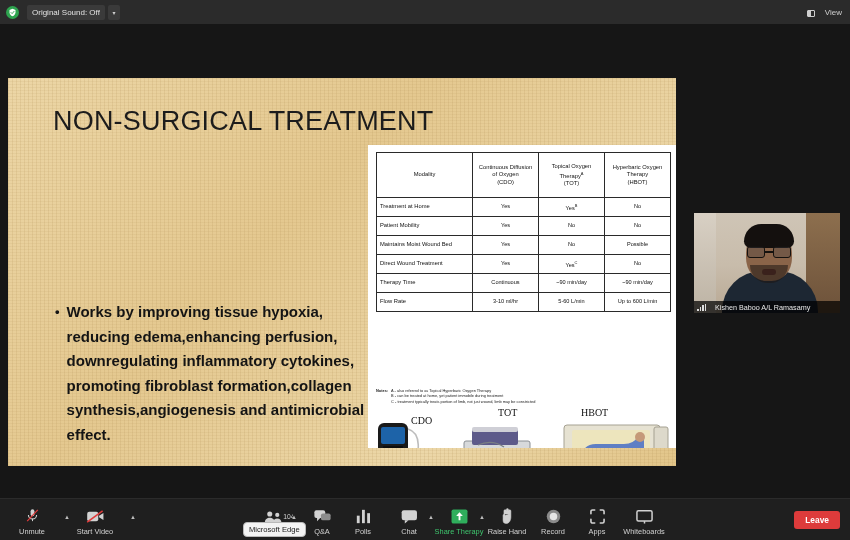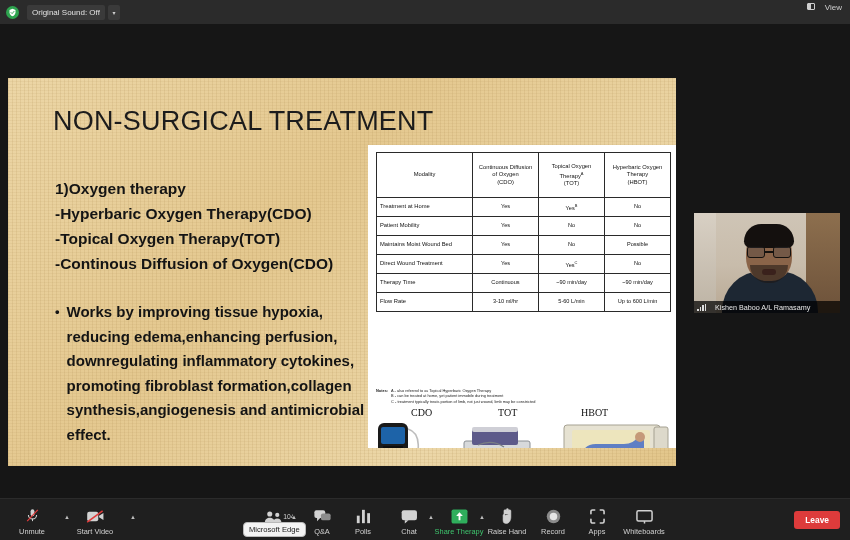--- a/index.html
+++ b/index.html
@@ -27,21 +27,21 @@
     background:#3a3a3a; border-radius:2px; padding:0 5px;
     color:#e2e2e2; font-size:8px; white-space:nowrap;
   }
   .orig-caret {
     margin-left:3px; height:15px; width:12px; background:#3a3a3a;
     border-radius:2px; display:flex; align-items:center; justify-content:center;
     color:#cfcfcf; font-size:6px;
   }
   .view-btn {
     position:absolute; right:8px; top:3px; height:14px;
-    display:flex; align-items:flex-start; gap:10px; color:#cfcfcf; font-size:8px;margin-left:40px;
+    display:flex; align-items:flex-end; gap:10px; color:#cfcfcf; font-size:8px;margin-left:40px;
   }
   .view-ico {
     width:8px; height:7px; border:1px solid #cfcfcf; border-radius:1px;
     position:relative;
   }
   .view-ico::after{
     content:""; position:absolute; left:0; top:0; bottom:0; width:3px;
     background:#cfcfcf;
   }
 
@@ -100,21 +100,21 @@
     font-size:3.9px; line-height:5.4px; color:#1a1a1a;
     display:flex; gap:3px;
   }
   .notes .nlbl{ font-weight:700; font-size:3.9px; }
 
   .devlabels { position:absolute; left:0; top:262px; width:308px; height:16px; }
   .devlabels span {
     position:absolute; font-size:10px; color:#111; font-weight:400;
     font-family:"Liberation Serif", serif;
   }
-  .lbl-cdo { left:43px; }
+  .lbl-cdo { left:43px;margin-top:8px; }
   .lbl-tot { left:130px; }
   .lbl-hbot{ left:213px; }
 
   .devices { position:absolute; left:0; top:272px; width:308px; height:88px; }
 
   
   .thumb {
     position:absolute; left:694px; top:213px; width:146px; height:100px;
     background:#0b0b0b; overflow:hidden;
   }
@@ -221,26 +221,20 @@
     </div>
     <div class="view-btn">
       <span class="view-ico"></span>
       <span>View</span>
     </div>
   </div>
 
   <div class="slide">
     <div class="slide-title">NON-SURGICAL TREATMENT</div>
 
-    <div class="slide-lines">
-      <div>1)Oxygen therapy</div>
-      <div>-Hyperbaric Oxygen Therapy(CDO)</div>
-      <div>-Topical Oxygen Therapy(TOT)</div>
-      <div>-Continous Diffusion of Oxygen(CDO)</div>
-    </div>
 
     <div class="slide-bullet">
       <span class="dot">•</span>
       <span>Works by improving tissue hypoxia, reducing edema,enhancing perfusion, downregulating inflammatory cytokines, promoting fibroblast formation,collagen synthesis,angiogenesis and antimicrobial effect.</span>
     </div>
 
     <div class="tblwrap">
 
       <table class="cmp">
         <colgroup>

